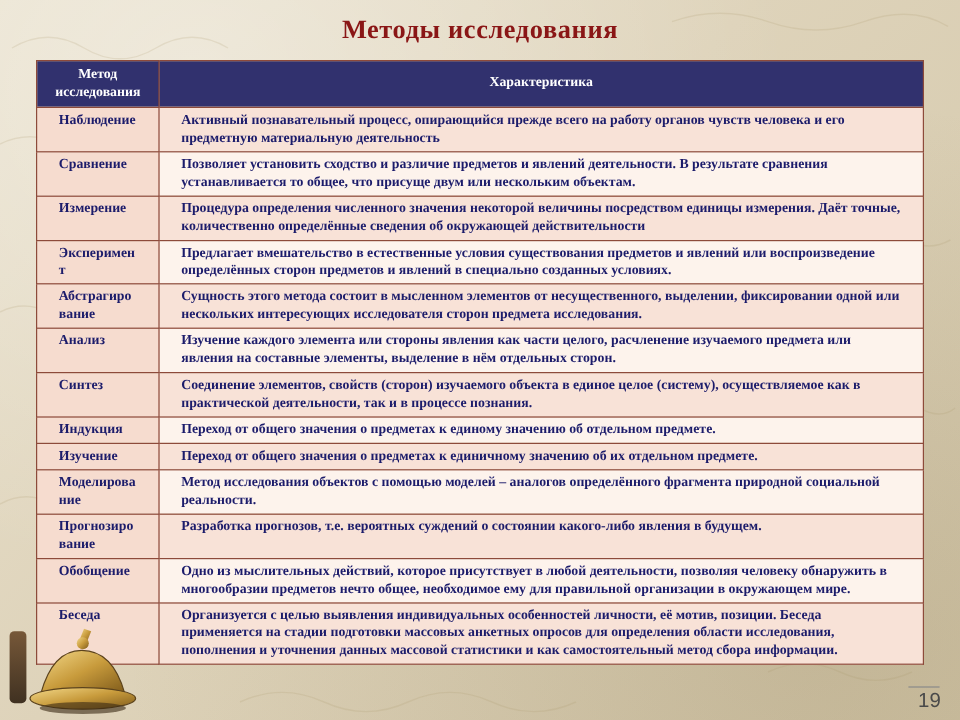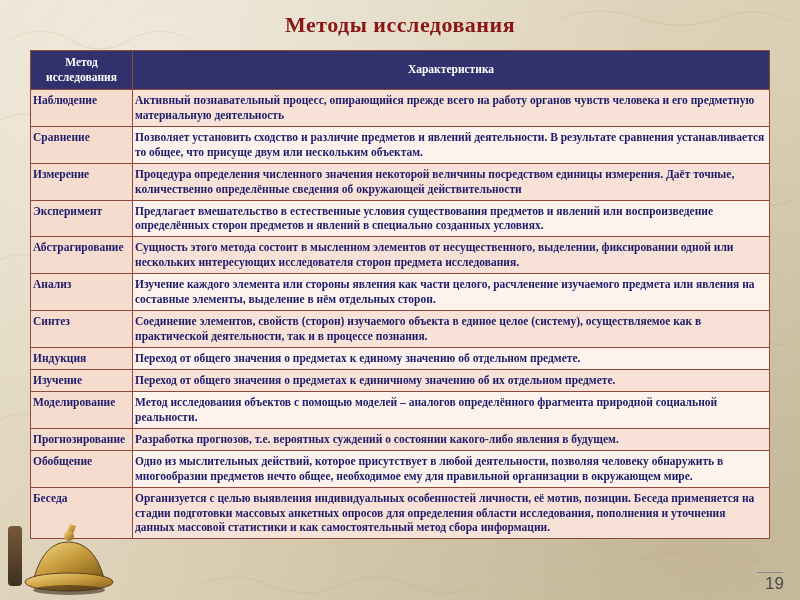--- a/index.html
+++ b/index.html
@@ -25,21 +25,21 @@
     letter-spacing:.5px;
   }
   table.methods{
     position:absolute;left:30px;top:50px;width:740px;
     border-collapse:collapse;
     table-layout:fixed;
   }
   table.methods col.c-method{width:102px;}
   table.methods th, table.methods td{
     border:1px solid #8d4a3a;
-    padding:3px 2px;
+    padding:3px 18px;
     font-size:11.5px;
     font-weight:bold;
     line-height:1.3;
     vertical-align:top;
     word-wrap:break-word;
   }
   table.methods th{
     background:#31316e;
     color:#ffffff;
     text-align:center;

